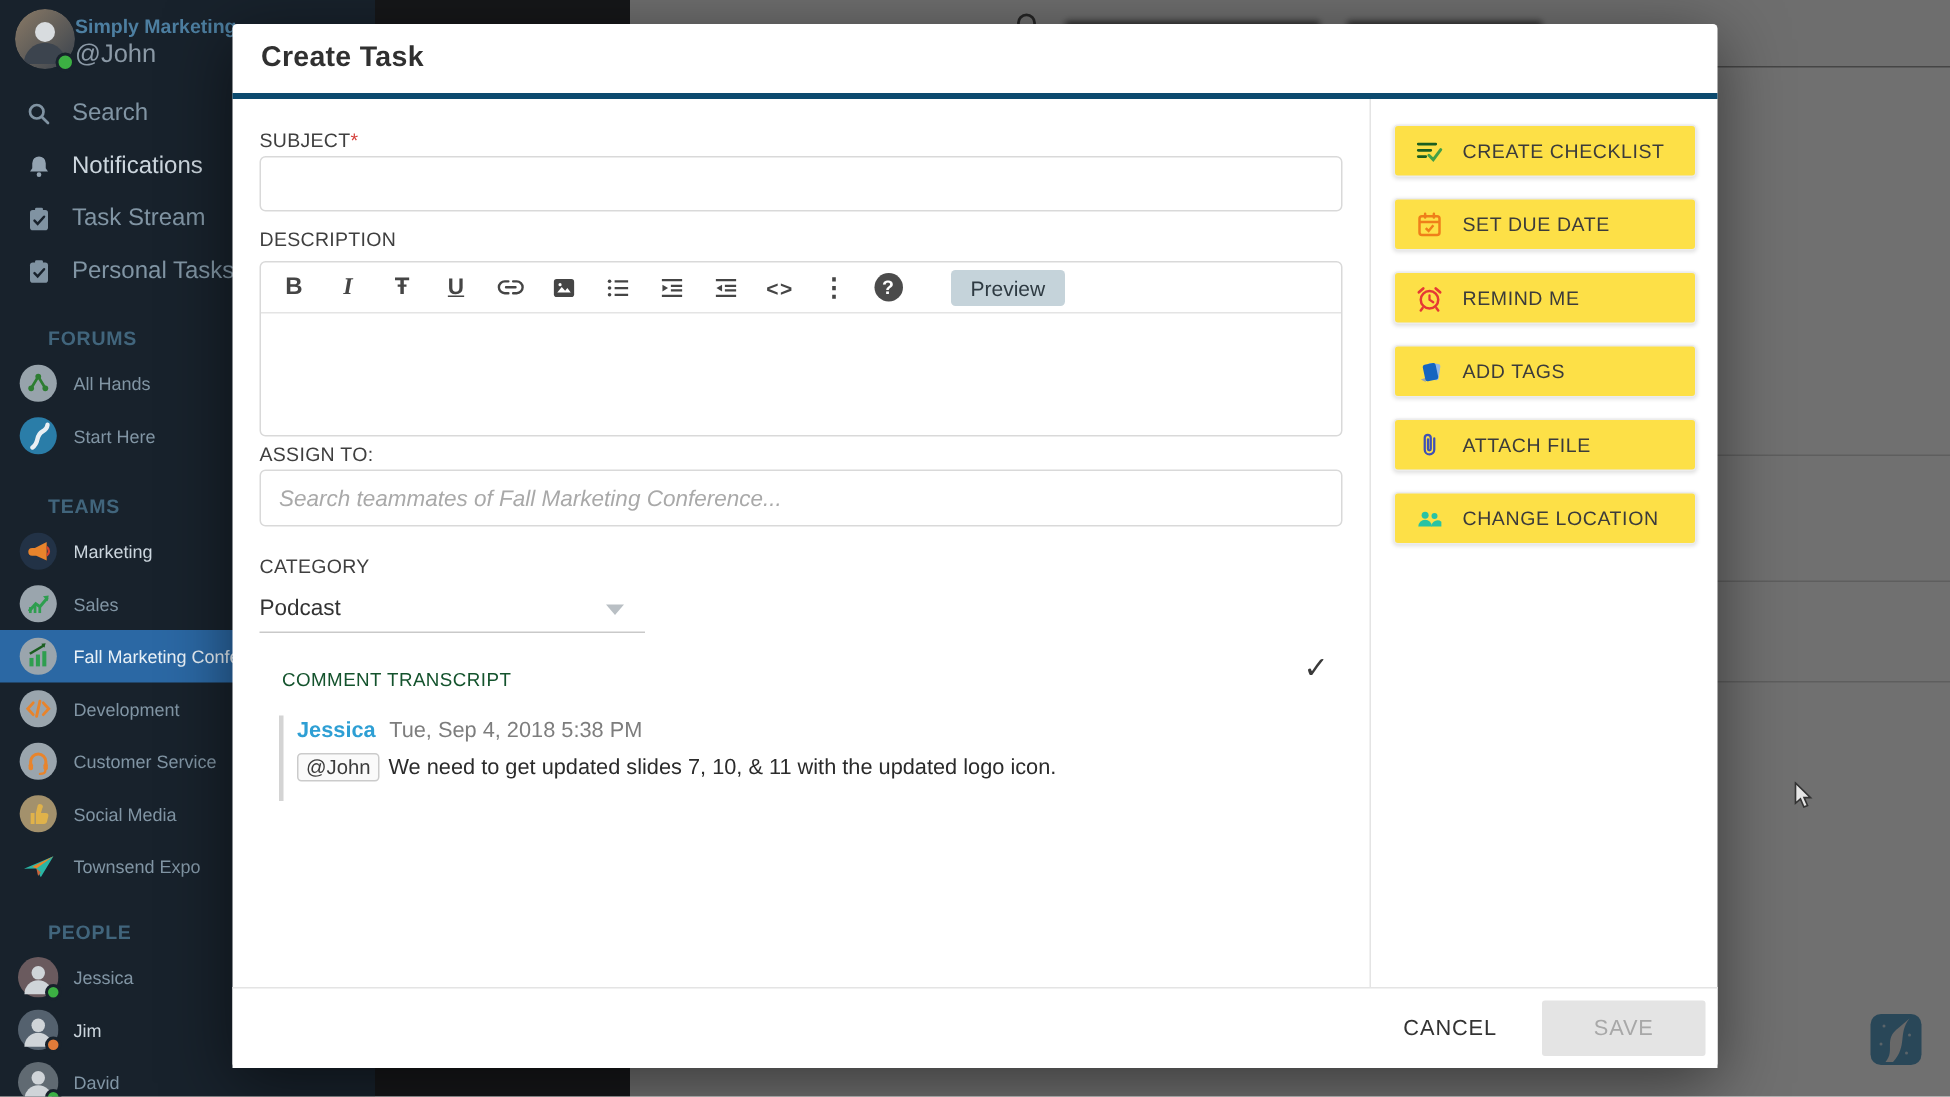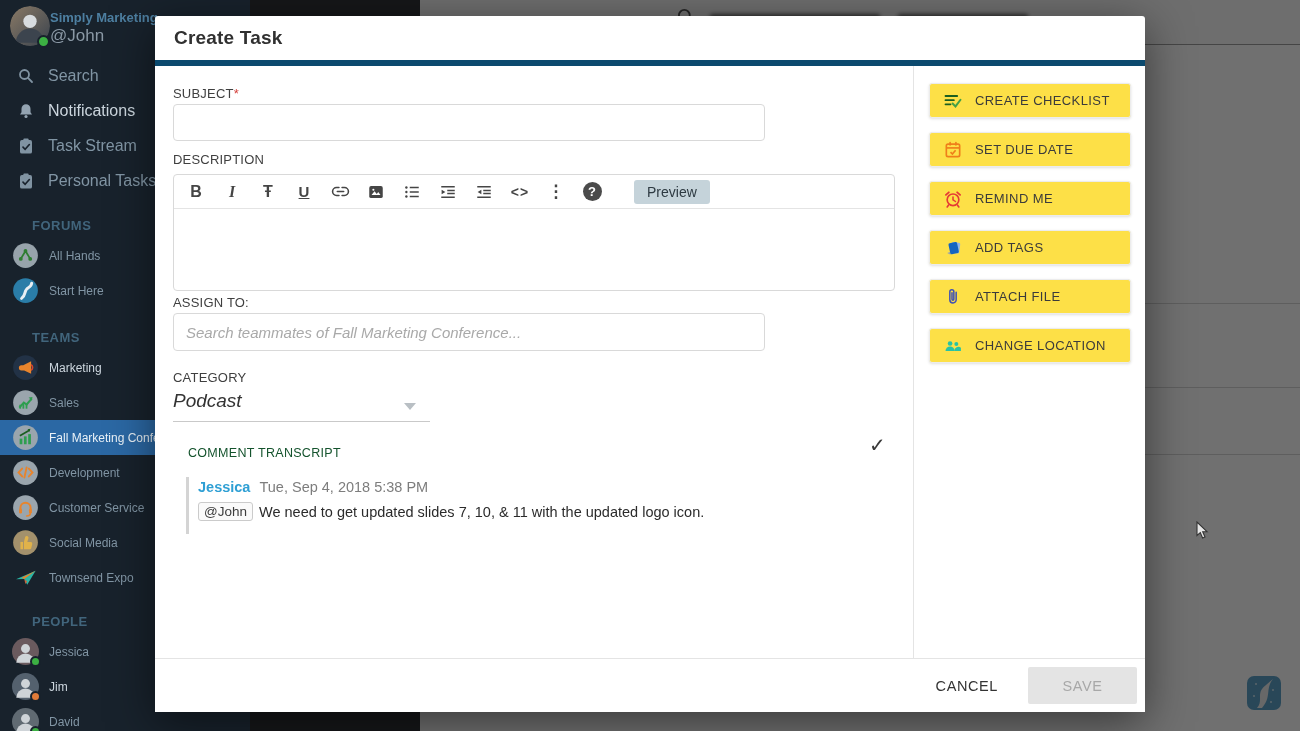--- a/index.html
+++ b/index.html
@@ -34,43 +34,43 @@
   .sec-head { padding-left:32px; font-size:13px; font-weight:bold; letter-spacing:.5px; color:#41657c; height:26px; display:flex; align-items:center; }
   .sec-row { position:relative; height:35px; display:flex; align-items:center; padding-left:12px; gap:10px; font-size:12px; white-space:nowrap; cursor:pointer; }
   .sec-row.sel { background:#2b68a4; color:#e9f1f7; }
   .circ-ic { width:27px; height:27px; flex:0 0 27px; }
   .p-avatar { position:relative; width:27px; height:27px; flex:0 0 27px; }
   .p-dot { position:absolute; right:-2px; bottom:-2px; width:11px; height:11px; border-radius:50%; border:2px solid #18222c; }
   .dot-online { background:#3cb043; } .dot-busy { background:#e07b39; }
 
   
   .modal { position:absolute; left:155px; top:16px; width:990px; height:696px; background:#fff; z-index:30; border-radius:3px; box-shadow:0 10px 45px rgba(0,0,0,.5); }
-  .m-header { height:50px; border-bottom:6px solid #0c4a6e; display:flex; align-items:center; padding-left:19px; }
+  .m-header { height:50px; border-bottom:4px solid #0c4a6e; display:flex; align-items:center; padding-left:19px; }
   .m-title { font-size:19px; font-weight:bold; color:#303030; letter-spacing:.2px; }
   .lbl { position:absolute; font-size:13px; color:#3f3f3f; letter-spacing:.2px; }
   .req { color:#d43f3a; }
-  .inp { position:absolute; left:18px; width:592px; border:1px solid #d9d9d9; border-radius:4px; background:#fff; font-size:15px; padding:0 12px; color:#333; font-family:"Liberation Sans",sans-serif; outline:none; }
+  .inp { position:absolute; left:18px; width:722px; border:1px solid #d9d9d9; border-radius:4px; background:#fff; font-size:15px; padding:0 12px; color:#333; font-family:"Liberation Sans",sans-serif; outline:none; }
   .inp::placeholder { color:#a9a9a9; font-style:italic; }
   #subject-input { top:88px; height:37px; }
   #assign-input { top:297px; height:38px; }
 
   .editor { position:absolute; left:18px; top:158px; width:722px; height:117px; border:1px solid #d9d9d9; border-radius:4px; }
   .tb-row { height:34px; border-bottom:1px solid #e4e4e4; display:flex; align-items:center; padding-left:4px; }
   .tb-btn { width:36px; height:30px; display:flex; align-items:center; justify-content:center; color:#454545; cursor:pointer; }
   .g-b { font-weight:bold; font-size:16px; }
   .g-i { font-style:italic; font-weight:bold; font-size:16px; font-family:"Liberation Serif",serif; }
   .g-s { font-weight:bold; font-size:16px; }
   .g-u { font-weight:bold; font-size:15px; text-decoration:underline; }
   .g-code { font-weight:bold; font-size:14px; letter-spacing:1px; }
   .g-more { font-weight:bold; font-size:17px; }
   .g-help { width:19px; height:19px; border-radius:50%; background:#4b4b4b; color:#fff; font-size:13px; font-weight:bold; display:flex; align-items:center; justify-content:center; }
   .preview-btn { margin-left:24px; background:#c5d3da; color:#2e3a42; font-size:14px; padding:4px 13px; border-radius:3px; cursor:pointer; }
   .editor-area { height:82px; cursor:text; }
 
-  .cat-select { position:absolute; left:18px; top:374px; width:257px; height:32px; border-bottom:1px solid #c9c9c9; display:flex; font-size:19px; color:#333; cursor:pointer;font-style:italic; }
+  .cat-select { position:absolute; left:18px; top:374px; width:257px; height:32px; border-bottom:1px solid #c9c9c9; display:flex; align-items:center; font-size:15px; color:#333; cursor:pointer; }
   .cat-arrow { position:absolute; right:14px; top:13px; width:0; height:0; border-left:6px solid transparent; border-right:6px solid transparent; border-top:7px solid #b9bfc4; }
 
   .tr-head { position:absolute; left:33px; top:430px; font-size:12.5px; color:#14532d; letter-spacing:.3px; }
   .tr-check { position:absolute; left:714px; top:417px; font-size:20px; color:#3a3a3a; }
   .c-bar { position:absolute; left:31px; top:461px; width:3px; height:57px; background:#d4d4d4; }
   .c-line1 { position:absolute; left:43px; top:463px; font-size:14.5px; }
   .c-author { color:#2e9fd4; font-weight:bold; cursor:pointer; }
   .c-time { color:#7d7d7d; margin-left:5px; }
   .c-line2 { position:absolute; left:43px; top:486px; font-size:14.5px; color:#2b2b2b; display:flex; align-items:center; gap:6px; }
   .mention { border:1px solid #cbcbcb; background:#fafafa; border-radius:3px; padding:1px 5px; font-size:13.5px; color:#3c3c3c; }

